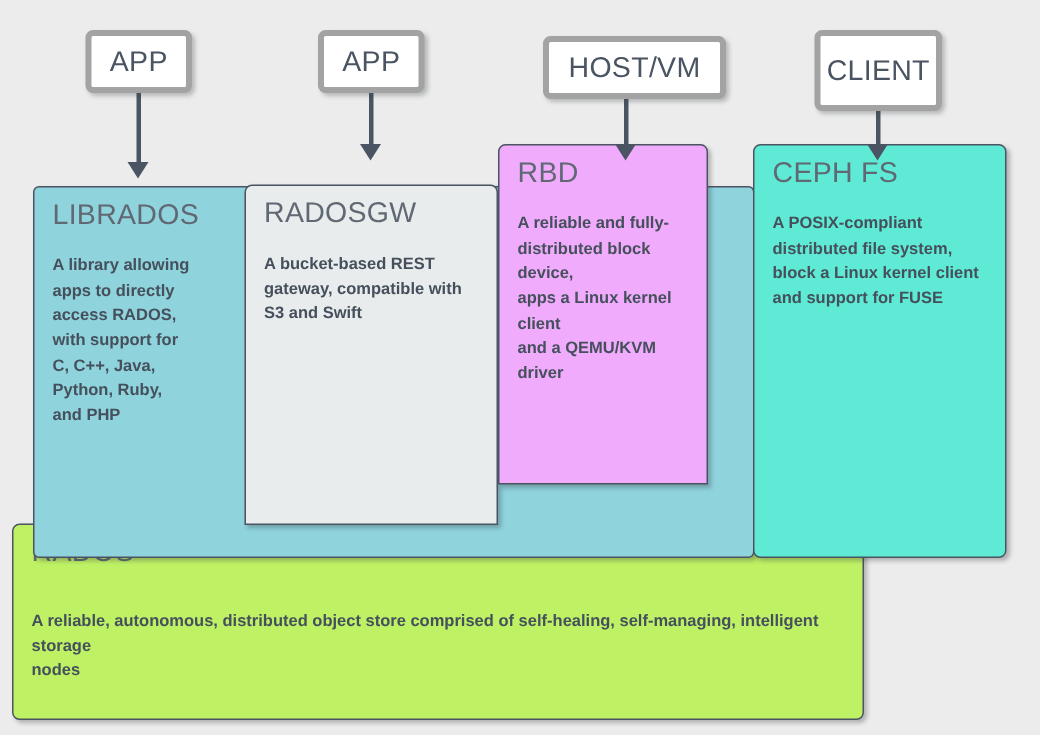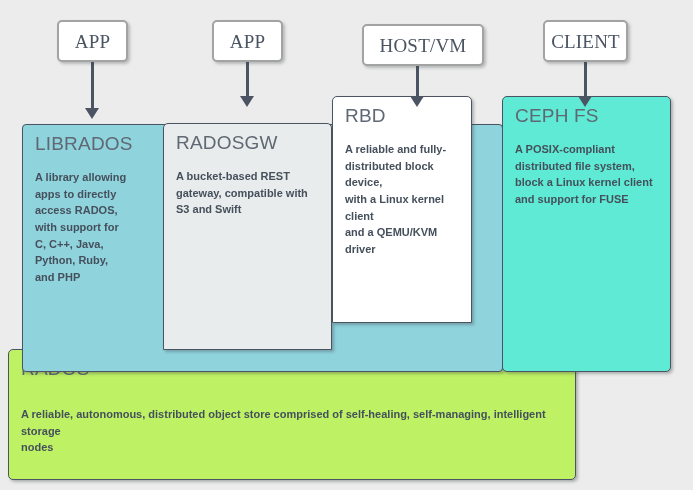--- a/index.html
+++ b/index.html
@@ -17,28 +17,27 @@
     position: relative;
     width: 693px;
     height: 490px;
     background: #ececec;
   }
 
   
   .client-box {
     position: absolute;
     background: #ffffff;
-    border: 2px solid #a3a3a3;
+    border: 4px solid #a3a3a3;
     border-radius: 5px;
     box-sizing: border-box;
     display: flex;
     align-items: center;
     justify-content: center;
     box-shadow: 2px 2px 3px rgba(60,65,72,0.30);
-    font-family: Liberation Serif, serif;
   }
   .client-box .client-label {
     font-size: 19px;
     color: #4a5462;
     letter-spacing: 0.2px;
     line-height: 1;
     white-space: nowrap;
   }
 
   
@@ -122,26 +121,26 @@
 
   <div class="layer" id="radosgw-box" style="left: 163px; top: 96px; width: 169px; height: 227px; background: rgb(233, 236, 236); z-index: 2;">
     <div class="layer-inner">
       <div class="layer-title">RADOSGW</div>
       <div class="layer-desc">A bucket-based REST
 gateway, compatible with
 S3 and Swift</div>
     </div>
   </div>
 
-  <div class="layer" id="rbd-box" style="left: 332px; top: 96px; width: 140px; height: 227px; background: #ffffff; z-index: 2;">
+  <div class="layer" id="rbd-box" style="left: 332px; top: 96px; width: 140px; height: 227px; background: #f0abfc; z-index: 2;">
     <div class="layer-inner">
       <div class="layer-title">RBD</div>
       <div class="layer-desc">A reliable and fully-
 distributed block device,
-with a Linux kernel client
+apps a Linux kernel client
 and a QEMU/KVM driver</div>
     </div>
   </div>
 
   <div class="layer" id="cephfs-box" style="left: 502px; top: 96px; width: 169px; height: 276px; background: #5eead4; z-index: 2;">
     <div class="layer-inner">
       <div class="layer-title">CEPH FS</div>
       <div class="layer-desc">A POSIX-compliant
 distributed file system,
 block a Linux kernel client
@@ -160,17 +159,17 @@
 
   <div class="client-box" id="client-0" style="left: 57px; top: 20px; width: 71px; height: 42px; z-index: 10;">
     <span class="client-label">APP</span>
   </div>
   <div class="client-box" id="client-1" style="left: 212px; top: 20px; width: 71px; height: 42px; z-index: 10;">
     <span class="client-label">APP</span>
   </div>
   <div class="client-box" id="client-2" style="left: 362px; top: 24px; width: 122px; height: 42px; z-index: 10;">
     <span class="client-label">HOST/VM</span>
   </div>
-  <div class="client-box" id="client-3" style="left: 543px; top: 20px; width: 85px; height: 42px; z-index: 10;">
+  <div class="client-box" id="client-3" style="left: 543px; top: 20px; width: 85px; height: 54px; z-index: 10;">
     <span class="client-label">CLIENT</span>
   </div>
 
 </div>
 
 </body></html>

